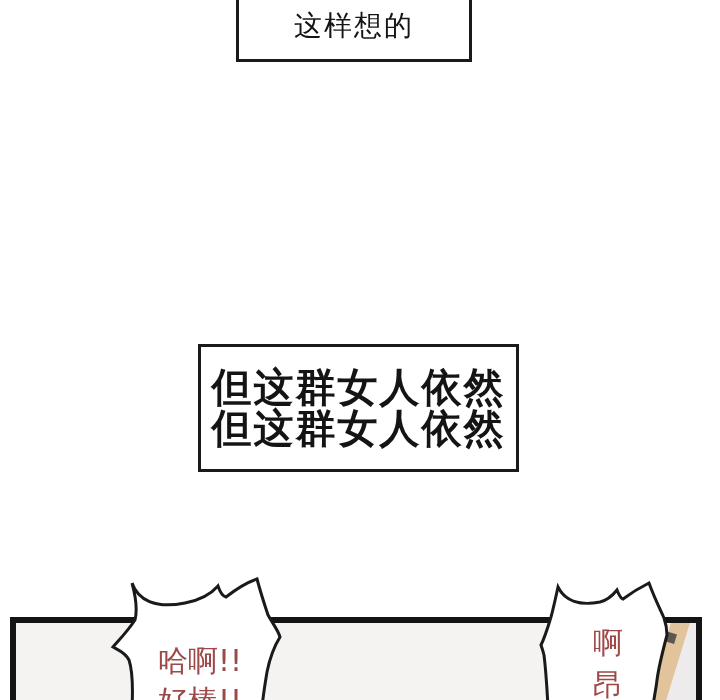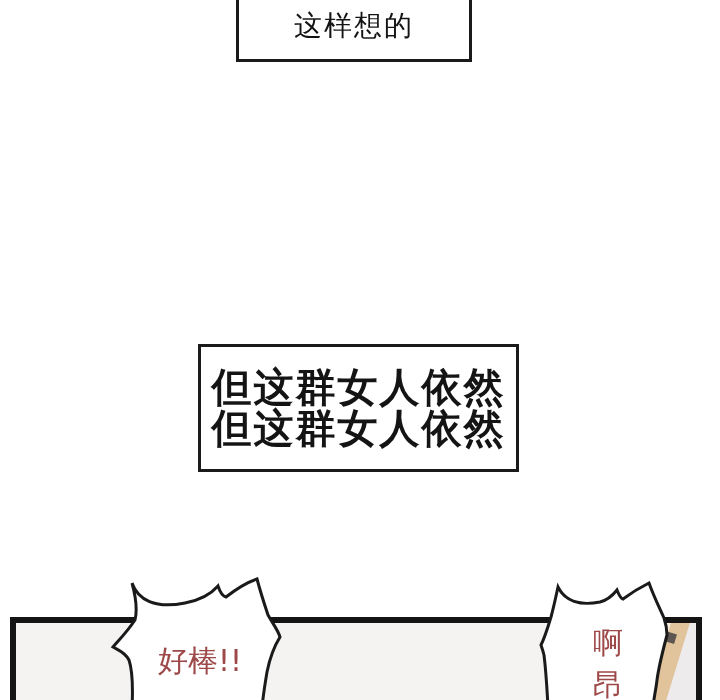--- a/index.html
+++ b/index.html
@@ -82,20 +82,21 @@
            C 168 52, 173 58, 175 65
            C 170 73, 165 85, 162 100
            C 160 112, 158 124, 157 136
            L 27 136
            C 28 116, 28 100, 24 88
            C 20 80, 13 78, 8 75
            C 14 68, 22 60, 30 48
            C 33 36, 30 22, 27 11 Z" fill="#ffffff" stroke="#1a1a1a" stroke-width="3"></path>
 </svg>
 <div class="bubble-text bubble-left-text">
+  <div>哈啊!!</div>
   <div>好棒!!</div>
 </div>
 
 <svg class="bubble-svg bubble-right-svg" width="140" height="125" viewBox="0 0 140 125">
   <path d="M 23 12
            C 30 26, 45 31, 65 27
            C 73 25, 78 20, 82 15
            C 84 20, 85 23, 88 24
            C 96 18, 106 12, 114 8
            C 119 22, 125 34, 129 43

